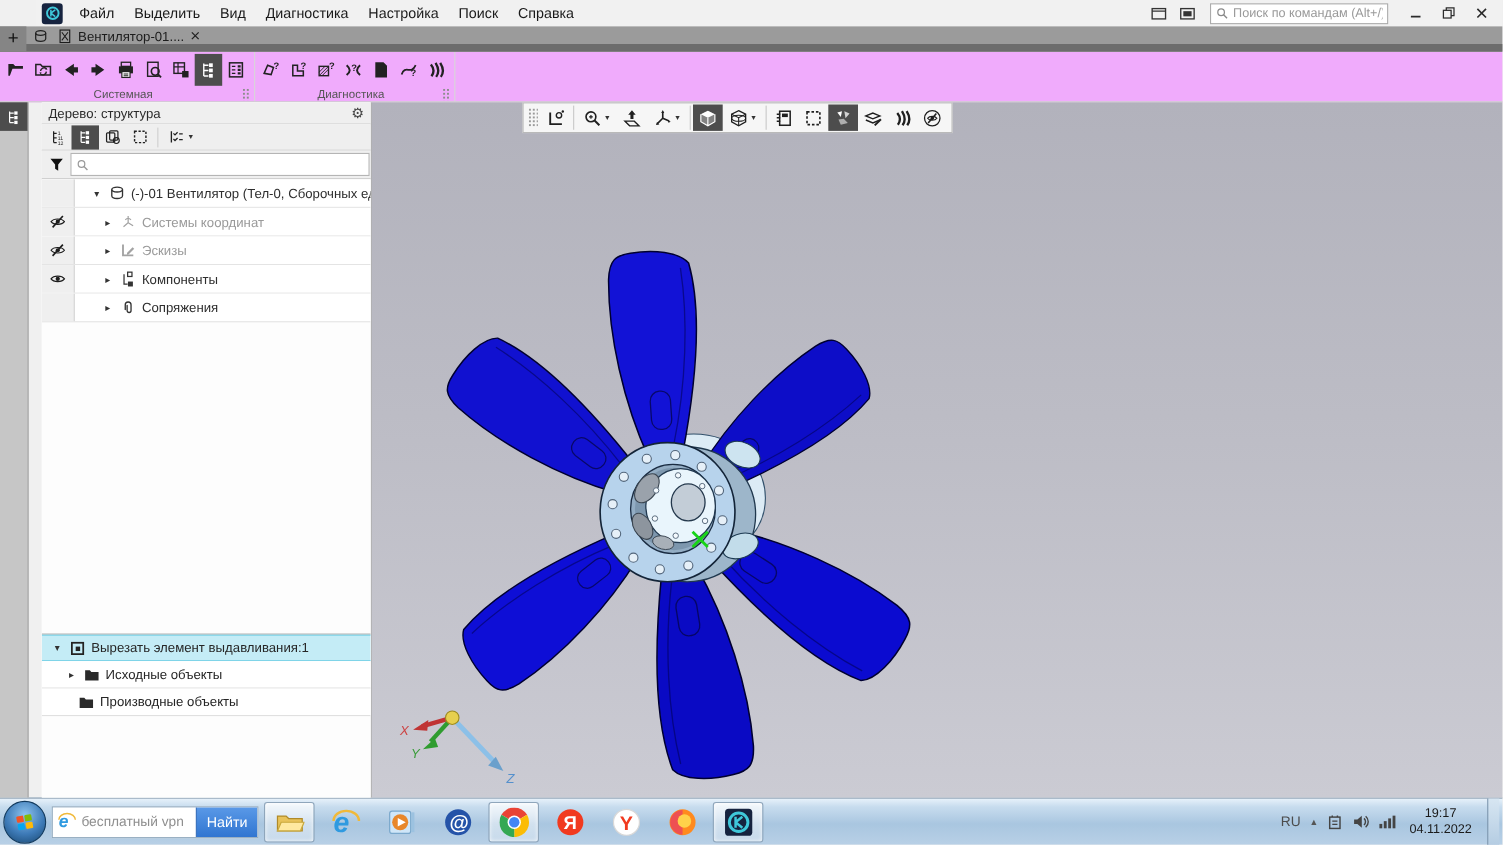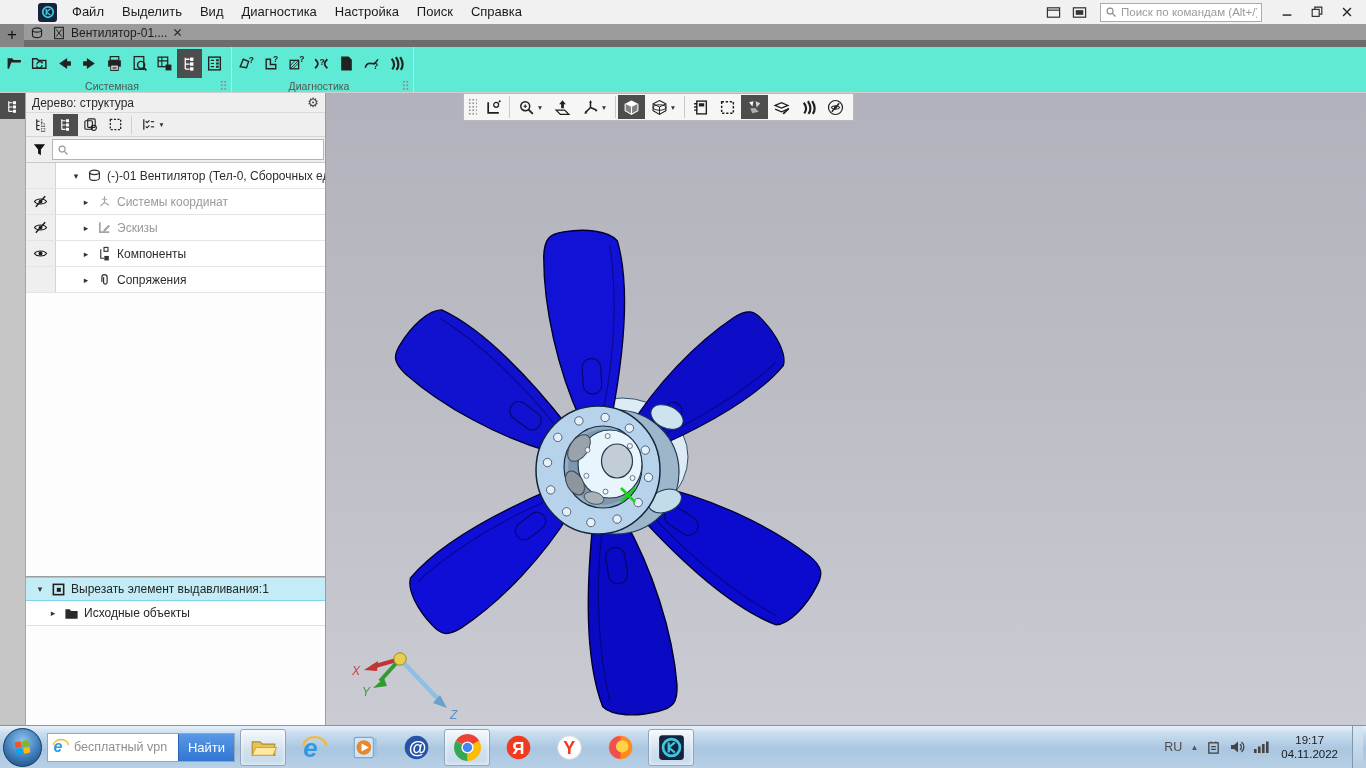--- a/index.html
+++ b/index.html
@@ -30,39 +30,39 @@
   .newtab { width:24px; height:23px; background:#858585; color:#111; font-size:17px; line-height:21px;
     text-align:center; position:relative; z-index:1; }
   .starttab { width:26px; height:17px; display:flex; align-items:center; justify-content:center;
     color:#222; position:relative; z-index:1; }
   .tab { height:17px; display:flex; align-items:center; gap:5px; padding:0 8px 0 2px;
     position:relative; z-index:1; color:#1c1c1c; }
   .tab .lbl { font-size:12px; }
   .tab .closeic { width:11px; height:11px; color:#222; }
 
   
-  #toolbar { height:46px; background:#5eead4; border-bottom:1px solid #cfcfcf; display:flex; }
+  #toolbar { height:46px; background:#f0abfc; border-bottom:1px solid #cfcfcf; display:flex; }
   .tgroup { display:flex; flex-direction:column; border-right:1px solid #d8d8d8; }
   .tgroup .icons { display:flex; align-items:center; height:32px; padding:0 2px; }
   .tgroup .caption { height:13px; display:flex; align-items:center; padding:0 4px; }
   .tgroup .caption .cap { flex:1; text-align:center; font-size:10.5px; color:#555; }
   .grip { width:7px; height:11px;
     background-image:radial-gradient(#8d8d8d 1px, transparent 1.1px);
     background-size:3.5px 3.5px; }
   .tbtn { width:25px; height:29px; display:flex; align-items:center; justify-content:center; color:#222; }
   .tbtn.sel { background:#4d4d4d; color:#fff; }
 
   
   #main { height:632px; display:flex; }
   #leftstrip { width:26px; background:#c6c6c6; border-right:1px solid #a5a5a5; }
   .strip-btn { width:25px; height:26px; background:#4d4d4d; color:#fff;
     display:flex; align-items:center; justify-content:center; }
 
   #treepanel { width:300px; background:#fff; border-right:1px solid #9c9c9c;
-    display:flex; flex-direction:column; }
+    display:flex; flex-direction:column;margin-left:12px; }
   .tp-header { height:20px; background:#efefef; display:flex; align-items:center;
     padding:0 6px; font-size:12px; color:#2b2b2b; border-bottom:1px solid #dadada; }
   .tp-header .gear { margin-left:auto; font-size:13px; color:#444; line-height:1; }
   .tp-toolbar { height:24px; background:#efefef; display:flex; align-items:center;
     padding-left:2px; border-bottom:1px solid #d5d5d5; }
   .pbtn { width:25px; height:22px; display:flex; align-items:center; justify-content:center; color:#222; }
   .pbtn.sel { background:#4d4d4d; color:#fff; }
   .pbtn.wide { width:36px; gap:2px; }
   .psep { width:1px; height:18px; background:#cfcfcf; margin:0 3px; }
   .dd { font-size:6.5px; color:#333; }
@@ -650,20 +650,26 @@
             </svg>
           <span class="flabel">Вырезать элемент выдавливания:1</span>
         </div>
         <div class="frow">
           <span class="tw">▸</span>
           <svg class="ic15" style="color:#2a2a2a">
               <use href="#s-folderf"></use>
             </svg>
           <span class="flabel">Исходные объекты</span>
         </div>
+        <div class="frow noexp">
+          <svg class="ic15" style="color:#2a2a2a">
+              <use href="#s-folderf"></use>
+            </svg>
+          <span class="flabel">Производные объекты</span>
+        </div>
       </div>
     </div>
   </div>
 
   <div id="viewport">
     <svg id="fan" viewBox="0 0 1040 632">
 
       <ellipse cx="296" cy="364" rx="66" ry="59" fill="#dcebf5" stroke="#31506b" stroke-width="1"></ellipse>
 
       <use href="#blade" transform="translate(274,377) rotate(-94) scale(0.98)" color="#1212d6"></use>

